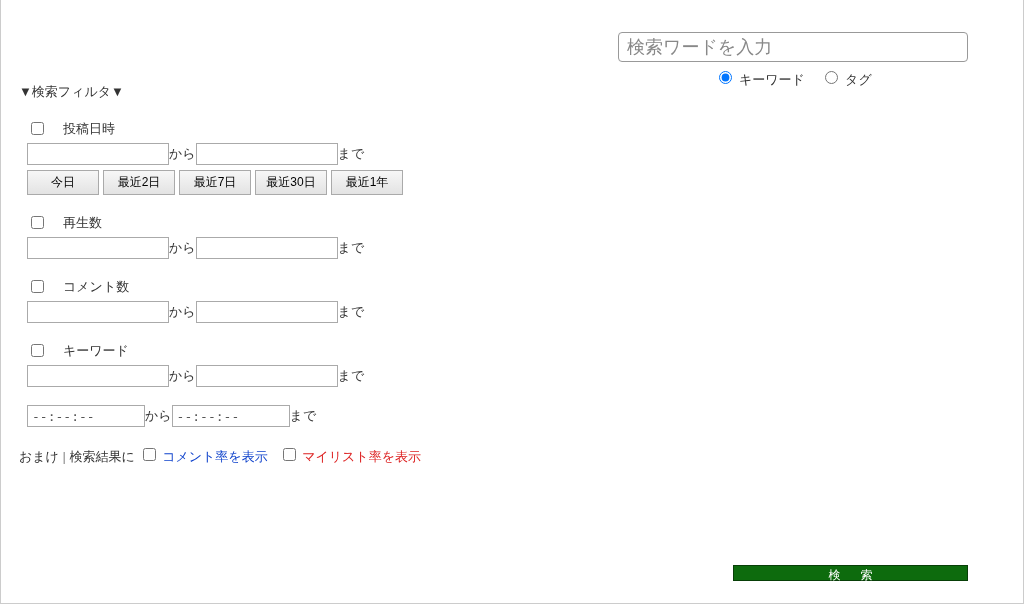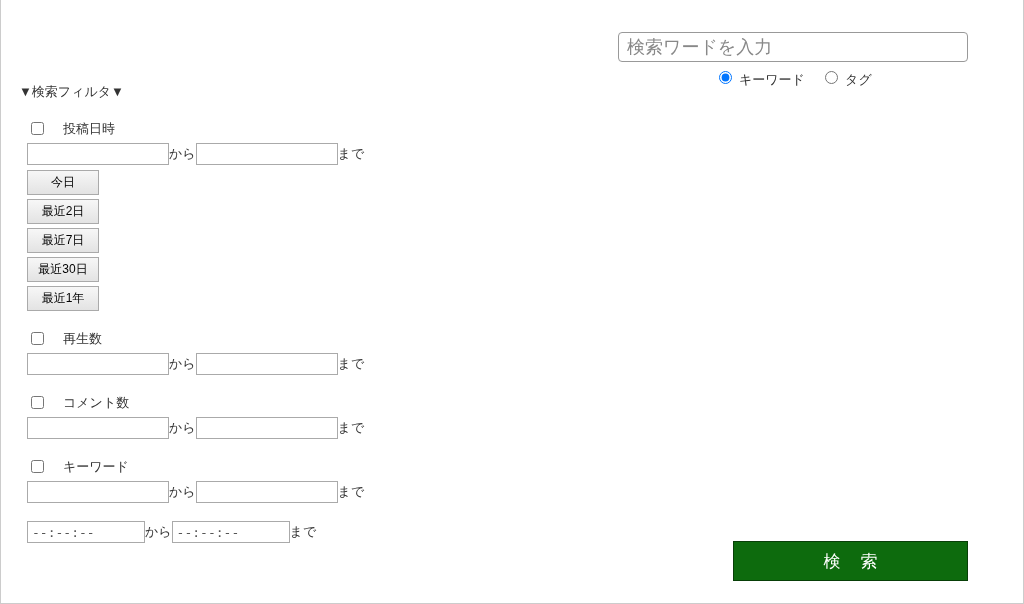--- a/index.html
+++ b/index.html
@@ -64,41 +64,41 @@
 .quick-btn {
   background: linear-gradient(#f7f7f7, #e3e3e3);
   border: 1px solid #aaa;
   padding: 3px 0;
   width: 72px;
   font-size: 12px;
   cursor: pointer;
   text-align: center;
   margin-right: 0;
 }
-.btn-row { display: flex; gap: 4px; flex-direction: column; }
+.btn-row { display: flex; gap: 4px; }
 .sort-select {
   width: 142px;
   height: 24px;
   border: 1px solid #aaa;
   font-size: 13px;
   background: #efefef;
 }
 .extra-row { margin-top: 14px; font-size: 13px; }
 .blue { color: #1144cc; }
 .red { color: #d22; }
 .search-button {
   position: absolute;
   right: 55px;
   bottom: 22px;
   width: 235px;
-  height: 40px;
+  height: 16px;
   background: #0d6b0d;
   color: #fff;
   border: 1px solid #083f08;
-  font-size: 17px;
+  font-size: 12px;
   letter-spacing: 20px;
   text-indent: 20px;
   cursor: pointer;
 }
 .vline { color: #888; }
 </style>
 </head>
 <body>
 
 <div class="container">
@@ -182,17 +182,27 @@
     <div class="field-group">
       <div class="range-row">
         <input class="time-input" value="--:--:--" style="">
         <span>から</span>
         <input class="time-input" value="--:--:--" style="">
         <span>まで</span>
       </div>
     </div>
 
 
+    <div class="extra-row">
+      <span>おまけ</span>
+      <span class="vline">|</span>
+      <span>検索結果に</span>
+      <input type="checkbox" style="">
+      <span class="blue">コメント率を表示</span>
+      &nbsp;
+      <input type="checkbox" style="">
+      <span class="red">マイリスト率を表示</span>
+    </div>
   </div>
 
   <button class="search-button">検索</button>
 
 </div>
 
 </body></html>

